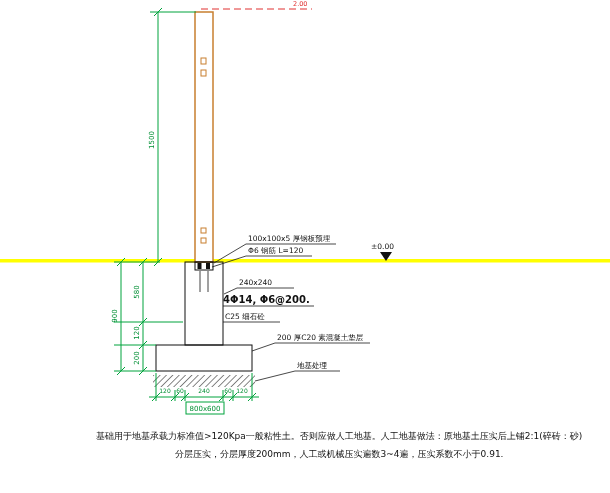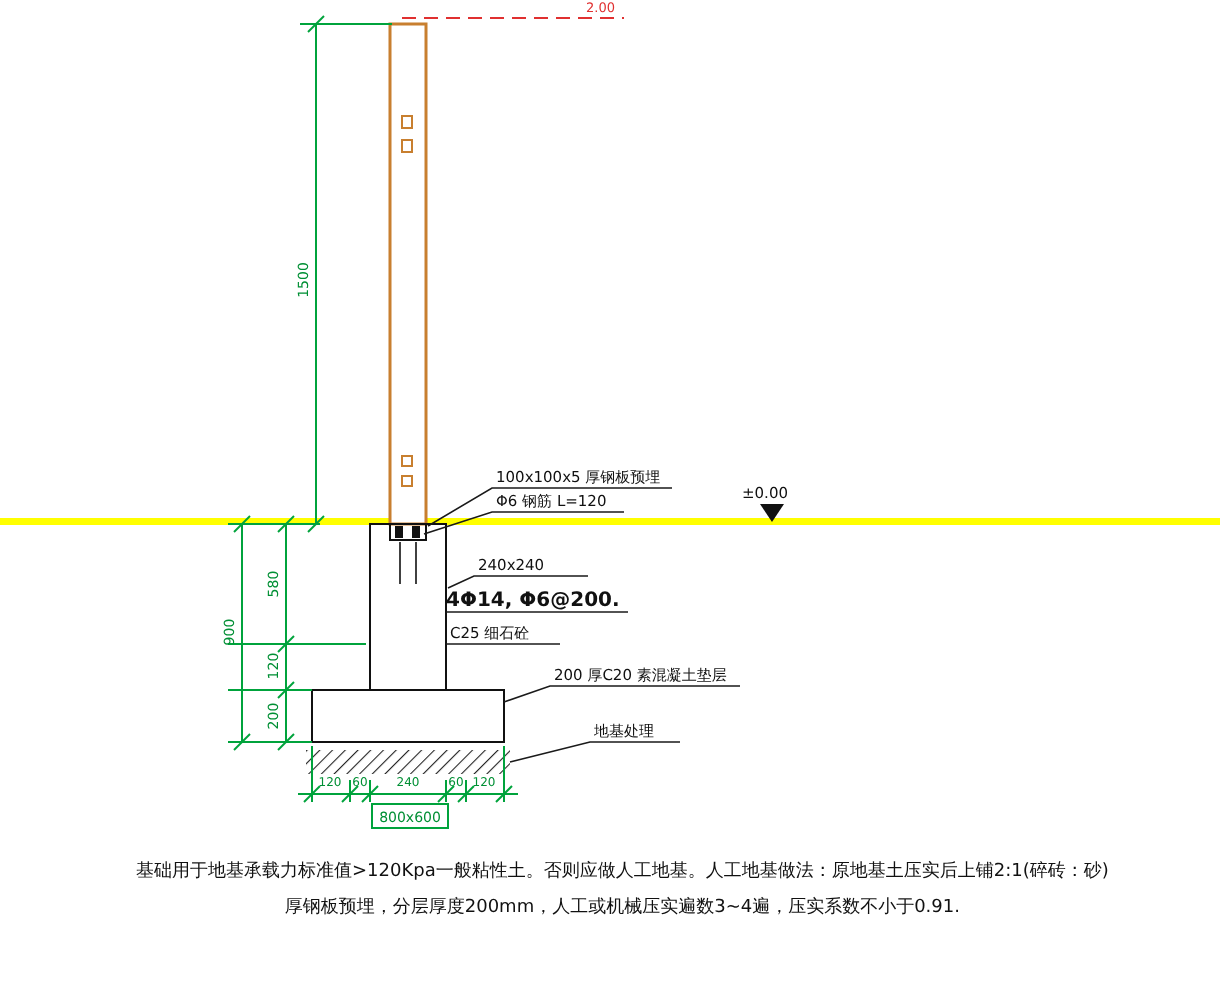--- a/index.html
+++ b/index.html
@@ -12,21 +12,21 @@
   .dim-text-sm{fill:#008f34;font-size:6px;}
   .note-line{stroke:#1a1a1a;stroke-width:0.8;fill:none;}
   .note-text{fill:#111111;font-size:7.5px;}
   .note-text-big{fill:#111111;font-size:10px;font-weight:600;}
   .post-stroke{stroke:#c87f2f;stroke-width:1.5;fill:#ffffff;}
   .post-mark{stroke:#c87f2f;stroke-width:1;fill:none;}
   .red-dash{stroke:#e03030;stroke-width:1;stroke-dasharray:7 4;fill:none;}
   .red-text{fill:#e03030;font-size:6.5px;}
   .black-line{stroke:#111111;stroke-width:1;fill:none;}
   .thin-black{stroke:#111111;stroke-width:0.8;fill:none;}
-  .para{position:absolute;left:68px;top:427px;color:#111;font-size:9px;line-height:18px;white-space:nowrap;}
+  .para{position:absolute;left:96px;top:427px;color:#111;font-size:9px;line-height:18px;white-space:nowrap;}
 </style>
 </head>
 <body>
 
 <div id="canvas">
   <svg width="610" height="493" viewBox="0 0 610 493">
     <defs>
       <pattern id="stipple" width="11" height="11" patternUnits="userSpaceOnUse">
         <circle cx="2" cy="3" r="0.8" fill="#8a8a8a"></circle>
         <circle cx="7" cy="8" r="0.8" fill="#8a8a8a"></circle>
@@ -160,15 +160,15 @@
 
     <g>
       <rect x="186" y="402" width="38" height="12" fill="none" class="dim-line"></rect>
       <text x="205" y="411" text-anchor="middle" class="dim-text">800x600</text>
     </g>
   </svg>
 
   
   <div class="para">
     <div>基础用于地基承载力标准值&gt;120Kpa一般粘性土。否则应做人工地基。人工地基做法：原地基土压实后上铺2:1(碎砖：砂)</div>
-    <div>厚钢板预埋，分层厚度200mm，人工或机械压实遍数3~4遍，压实系数不小于0.91.</div>
+    <div>分层压实，分层厚度200mm，人工或机械压实遍数3~4遍，压实系数不小于0.91.</div>
   </div>
 </div>
 
 </body></html>

